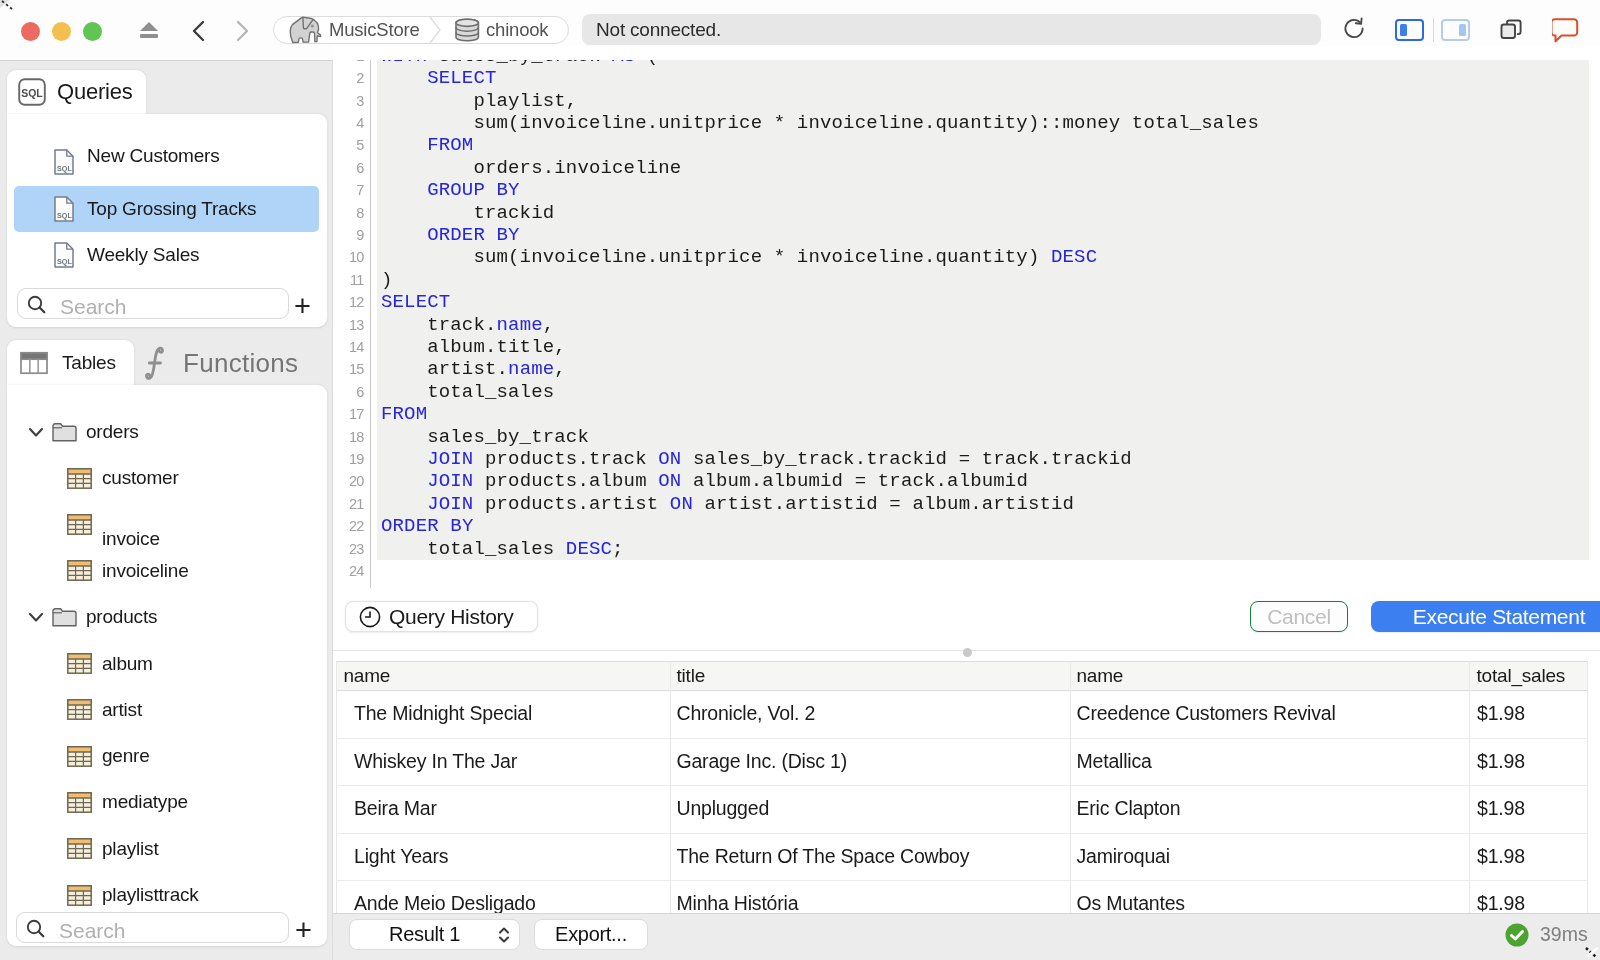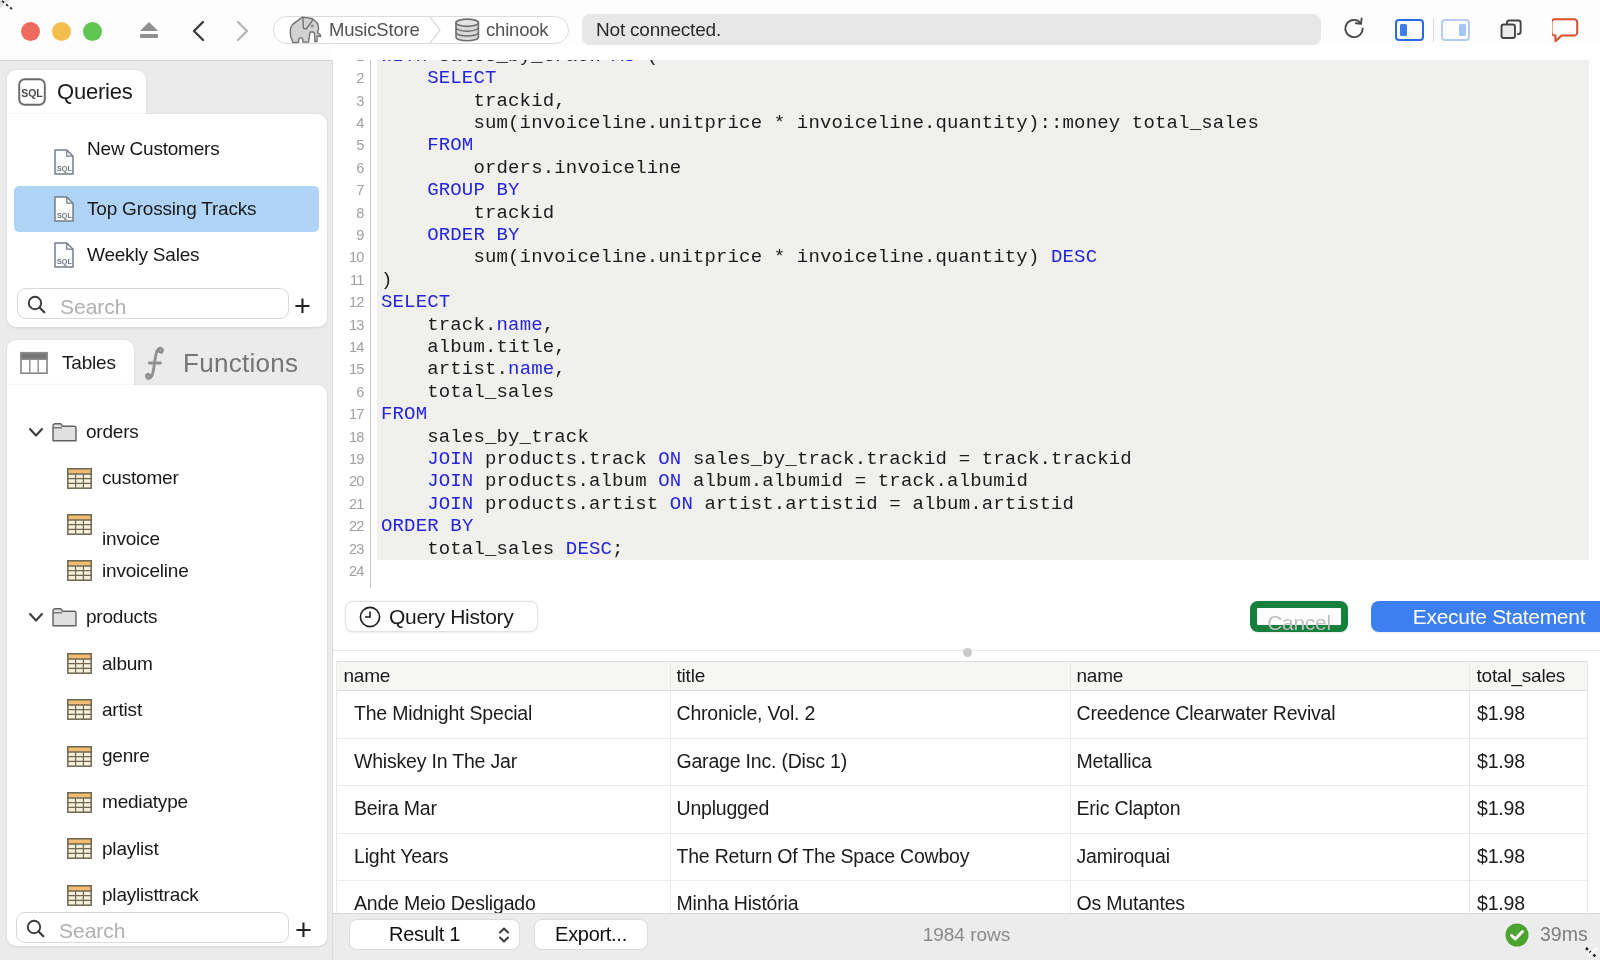--- a/index.html
+++ b/index.html
@@ -88,21 +88,21 @@
       <text x="14" y="18.6" text-anchor="middle" font-size="10.5" font-weight="bold" fill="#4e4e4e" font-family="Liberation Sans">SQL</text>
     </svg>
 <div class="abs" style="left:57px;top:78px;font-size:22px;color:#1a1a1a;line-height:28px;letter-spacing:-0.2px">Queries</div>
 
 <div class="abs" style="left:14px;top:185.5px;width:305px;height:46px;background:#b0d4f8;border-radius:5px"></div>
 <svg class="sqldoc abs" style="left:54px;top:149px" width="20" height="26" viewBox="0 0 20 26">
       <path d="M1 1 H12.8 L19 7.2 V25 H1 Z" fill="#fcfcfc" stroke="#767d86" stroke-width="1.5" stroke-linejoin="round"></path>
       <path d="M12.8 1 V7.2 H19" fill="none" stroke="#767d86" stroke-width="1.3"></path>
       <text x="3" y="21.5" font-size="7.2" font-weight="bold" fill="#6e757e" font-family="Liberation Sans" letter-spacing="0">SQL</text>
     </svg>
-<div class="row" style="left:87px;top:126px">New Customers</div>
+<div class="row" style="left:87px;top:133px">New Customers</div>
 <svg class="sqldoc abs" style="left:54px;top:195.5px" width="20" height="26" viewBox="0 0 20 26">
       <path d="M1 1 H12.8 L19 7.2 V25 H1 Z" fill="#fcfcfc" stroke="#767d86" stroke-width="1.5" stroke-linejoin="round"></path>
       <path d="M12.8 1 V7.2 H19" fill="none" stroke="#767d86" stroke-width="1.3"></path>
       <text x="3" y="21.5" font-size="7.2" font-weight="bold" fill="#6e757e" font-family="Liberation Sans" letter-spacing="0">SQL</text>
     </svg>
 <div class="row" style="left:87px;top:185.5px">Top Grossing Tracks</div>
 <svg class="sqldoc abs" style="left:54px;top:242px" width="20" height="26" viewBox="0 0 20 26">
       <path d="M1 1 H12.8 L19 7.2 V25 H1 Z" fill="#fcfcfc" stroke="#767d86" stroke-width="1.5" stroke-linejoin="round"></path>
       <path d="M12.8 1 V7.2 H19" fill="none" stroke="#767d86" stroke-width="1.3"></path>
       <text x="3" y="21.5" font-size="7.2" font-weight="bold" fill="#6e757e" font-family="Liberation Sans" letter-spacing="0">SQL</text>
@@ -212,21 +212,21 @@
 <div id="main">
   <div id="editor">
     <div class="abs" style="left:44px;top:0;width:1212px;height:499.5px;background:#f0f0ee"></div>
     <div class="abs" style="left:36.5px;top:0;width:1px;height:528px;background:#c9c9c9"></div>
     <div id="code">
           <div class="ln" style="top:-15.3px">1</div>
           <div class="cl" style="top:-15.3px"><span class="k">WITH</span> sales_by_track <span class="k">AS</span> (</div>
           <div class="ln" style="top:7.099999999999998px">2</div>
           <div class="cl" style="top:7.099999999999998px">    <span class="k">SELECT</span></div>
           <div class="ln" style="top:29.499999999999996px">3</div>
-          <div class="cl" style="top:29.499999999999996px">        trackid,</div>
+          <div class="cl" style="top:29.499999999999996px">        playlist,</div>
           <div class="ln" style="top:51.89999999999999px">4</div>
           <div class="cl" style="top:51.89999999999999px">        sum(invoiceline.unitprice * invoiceline.quantity)::money total_sales</div>
           <div class="ln" style="top:74.3px">5</div>
           <div class="cl" style="top:74.3px">    <span class="k">FROM</span></div>
           <div class="ln" style="top:96.7px">6</div>
           <div class="cl" style="top:96.7px">        orders.invoiceline</div>
           <div class="ln" style="top:119.09999999999998px">7</div>
           <div class="cl" style="top:119.09999999999998px">    <span class="k">GROUP</span> <span class="k">BY</span></div>
           <div class="ln" style="top:141.49999999999997px">8</div>
           <div class="cl" style="top:141.49999999999997px">        trackid</div>
@@ -265,42 +265,42 @@
         </div>
   </div>
 
   <div class="btn" style="left:12px;top:555px;width:193px;background:#fff;border:1px solid #e2e2e2;color:#1a1a1a">
     <svg style="position:absolute;left:13px;top:4px" width="22" height="22" viewBox="0 0 22 22">
           <circle cx="11" cy="11" r="9.6" fill="none" stroke="#1a1a1a" stroke-width="1.6"></circle>
           <path d="M11 5.5 V11 H6" fill="none" stroke="#1a1a1a" stroke-width="1.6"></path>
         </svg>
     <span style="padding-left:43px">Query History</span>
   </div>
-  <div class="btn" style="left:917px;top:555px;width:98px;background:#fdfdfd;border:7px solid #15803d;color:#bfbfbf;text-align:center">Cancel</div>
+  <div class="btn" style="left:917px;top:555px;width:98px;background:#fdfdfd;border:1px solid #15803d;color:#bfbfbf;text-align:center">Cancel</div>
   <div class="btn" style="left:1038px;top:555px;width:256px;background:#3b7ff0;color:#fff;text-align:center;font-weight:500;border:none;line-height:31px">Execute Statement</div>
 
   <div class="abs" style="left:0;top:604px;width:1267px;height:1px;background:#e6e6e6"></div>
   <div class="abs" style="left:630px;top:602px;width:9px;height:9px;border-radius:50%;background:#c9c9c9"></div>
 
   <div id="rtable">
         <div class="abs" style="left:3px;top:615px;width:1251px;height:29px;background:#f6f6f5"></div>
         <div class="hline" style="left:3px;top:615px;width:1251px;background:#dcdcdc"></div>
         <div class="hline" style="left:3px;top:644px;width:1251px;background:#dcdcdc"></div>
         <div class="hcell" style="left:10.5px;top:615px">name</div>
         <div class="hcell" style="left:343.5px;top:615px">title</div>
         <div class="hcell" style="left:743.5px;top:615px">name</div>
         <div class="hcell" style="left:1143.5px;top:615px">total_sales</div>
         <div class="vline" style="left:3px;top:615px;height:252px"></div>
         <div class="vline" style="left:336.5px;top:615px;height:252px"></div>
         <div class="vline" style="left:737px;top:615px;height:252px"></div>
         <div class="vline" style="left:1136px;top:615px;height:252px"></div>
         <div class="vline" style="left:1254px;top:615px;height:252px"></div>
         <div class="cell" style="left:21px;top:644px">The Midnight Special</div>
         <div class="cell" style="left:343.5px;top:644px">Chronicle, Vol. 2</div>
-        <div class="cell" style="left:743.5px;top:644px">Creedence Clearwater Revival</div>
+        <div class="cell" style="left:743.5px;top:644px">Creedence Customers Revival</div>
         <div class="cell" style="left:1144px;top:644px">$1.98</div>
         <div class="hline" style="left:3px;top:691.5px;width:1251px"></div>
         <div class="cell" style="left:21px;top:691.5px">Whiskey In The Jar</div>
         <div class="cell" style="left:343.5px;top:691.5px">Garage Inc. (Disc 1)</div>
         <div class="cell" style="left:743.5px;top:691.5px">Metallica</div>
         <div class="cell" style="left:1144px;top:691.5px">$1.98</div>
         <div class="hline" style="left:3px;top:739px;width:1251px"></div>
         <div class="cell" style="left:21px;top:739px">Beira Mar</div>
         <div class="cell" style="left:343.5px;top:739px">Unplugged</div>
         <div class="cell" style="left:743.5px;top:739px">Eric Clapton</div>
@@ -317,21 +317,20 @@
         <div class="cell" style="left:1144px;top:834px">$1.98</div>
       </div>
 </div>
 <div id="statusbar">
   <div class="abs" style="left:16px;top:4.5px;width:171px;height:31px;background:#fff;border:1px solid #dcdcdc;border-radius:8px;font-size:20px;color:#111;line-height:29px;letter-spacing:-0.3px"><span style="padding-left:39px">Result 1</span>
   <svg style="position:absolute;left:146px;top:6px" width="16" height="18" viewBox="0 0 16 18">
           <path d="M4 6.5 L8 2.5 L12 6.5 M4 11.5 L8 15.5 L12 11.5" fill="none" stroke="#3a3a3a" stroke-width="2" stroke-linecap="round" stroke-linejoin="round"></path>
         </svg>
   </div>
   <div class="abs" style="left:201px;top:4.5px;width:114px;height:31px;background:#fff;border:1px solid #dcdcdc;border-radius:8px;font-size:20px;color:#111;line-height:29px;text-align:center;letter-spacing:-0.3px">Export...</div>
-  <div class="abs" style="left:0;top:5px;width:1267px;text-align:center;font-size:19px;color:#8a8a8a;line-height:31px">1984 rows</div>
   <svg class="abs" style="left:1172px;top:8.5px" width="24" height="24" viewBox="0 0 24 24">
         <circle cx="12" cy="12" r="11.5" fill="#4da32f"></circle>
         <path d="M6.5 12.5 L10.3 16 L17.5 8.5" fill="none" stroke="#fff" stroke-width="3" stroke-linecap="round" stroke-linejoin="round"></path>
       </svg>
   <div class="abs" style="left:1207px;top:5px;font-size:19.5px;color:#7f7f7f;line-height:31px">39ms</div>
 </div>
 <svg class="abs" style="left:0;top:0" width="14" height="12" viewBox="0 0 14 12">
       <path d="M0 0 L10 0 L0 8 Z" fill="#e2e2e2"></path>
       <path d="M2 1 L12 9" stroke="#2a2a2a" stroke-width="1.8" stroke-dasharray="2.6 2.6"></path>
     </svg>

